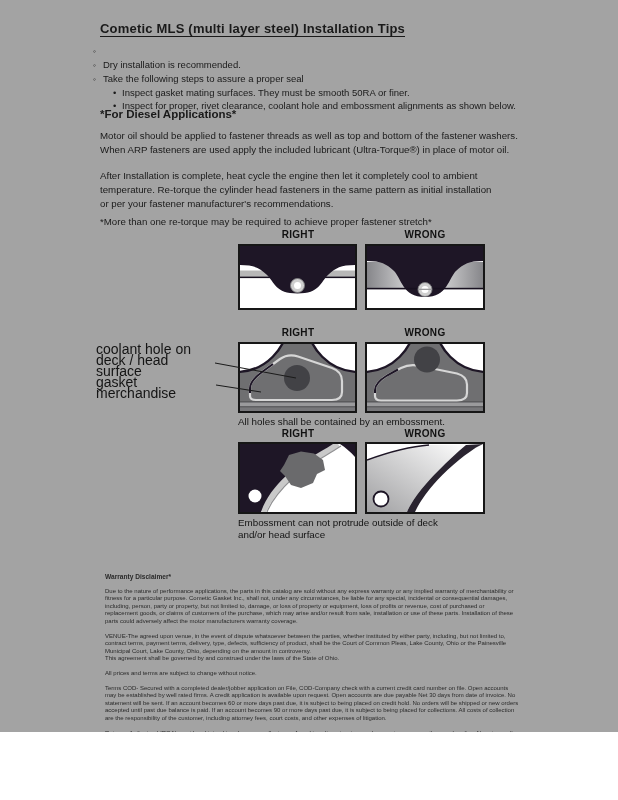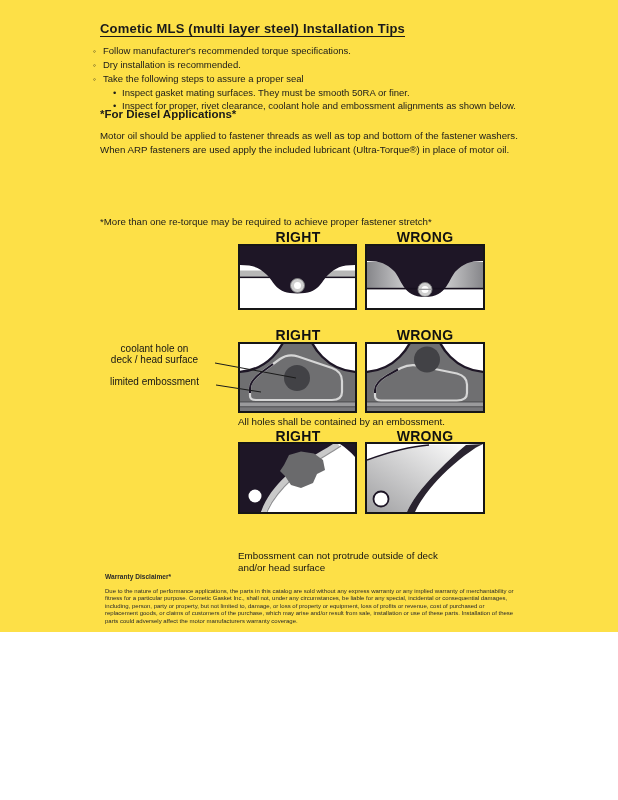--- a/index.html
+++ b/index.html
@@ -1,68 +1,67 @@
 <!DOCTYPE html>
 <html><head>
 <meta charset="utf-8">
 <style>
   html,body{margin:0;padding:0;background:#fff;}
   .page{
-    position:relative; width:618px; height:632px; background:#fde047;
+    position:relative; width:618px; height:732px; background:#a3a3a3;
     font-family:"Liberation Sans", sans-serif; color:#1a1a1a; overflow:hidden;
   }
   .pre{white-space:pre-line;}
   .title{
     position:absolute; left:100px; top:21px;
     font-size:13px; font-weight:bold; letter-spacing:.2px;
     text-decoration:underline; text-underline-offset:3px;
   }
   .bullets{position:absolute; left:93px; top:44px; font-size:9.5px; line-height:13px; width:480px;}
   .b-row{display:flex;}
   .b-mark{width:10px; font-size:8.5px; flex:0 0 auto; padding-top:1px;}
   .b-sub{margin-left:20px;}
   .b-submark{width:9px; font-size:9.5px; flex:0 0 auto;}
   .diesel-h{position:absolute; left:100px; top:108px; font-size:11.5px; font-weight:bold;}
   .para{position:absolute; left:100px; font-size:9.7px; line-height:13.8px; width:490px;}
   .p1{top:129px;} .p2{top:169px;} .note{top:215px;}
   .dlabel{
     position:absolute; width:120px; text-align:center;
-    font-size:14px; font-weight:bold; letter-spacing:.3px; color:#111;
+    font-size:10px; font-weight:bold; letter-spacing:.3px; color:#111;
   }
   .panel{
     position:absolute; box-sizing:border-box; width:119px;
     border:2px solid #161616; background:#fff;
   }
   .panel.pright{left:238px;} .panel.pwrong{left:365px; width:120px;}
   .r1{top:244px; height:66px;} .r2{top:342px; height:71px;} .r3{top:442px; height:72px;}
   .panel svg{display:block; width:100%; height:100%;}
   .caption{position:absolute; left:238px; font-size:9.8px; line-height:11.5px; color:#141414; width:320px;}
-  .cap1{top:313px;} .cap2{top:416px;} .cap3{top:517px;margin-top:33px;}
+  .cap1{top:313px;} .cap2{top:416px;} .cap3{top:517px;}
   .anno{
-    position:absolute; left:96px; width:117px; text-align:center;
-    font-size:10px; line-height:10.8px; color:#141414;
+    position:absolute; left:96px; width:117px; text-align:left;
+    font-size:14px; line-height:10.8px; color:#141414;
   }
   .anno1{top:344px;} .anno2{top:377px;}
   .leader{position:absolute; left:0; top:0; width:618px; height:800px; pointer-events:none;}
   .warranty{position:absolute; left:105px; top:573px; width:414px; font-size:6px; line-height:7.6px; color:#2a2a2a;}
   .warranty h4{margin:0 0 7px 0; font-size:6.6px; font-weight:bold;}
   .warranty p{margin:0 0 7px 0; white-space:pre-line;}
   .footer{position:absolute; left:390px; top:754px; font-size:14.5px; color:#2b2b2b; letter-spacing:.3px;}
 </style>
 </head>
 <body>
 
 <div class="page">
 
   <div class="title">Cometic MLS (multi layer steel) Installation Tips</div>
 
   <div class="bullets">
     <div class="b-row">
       <span class="b-mark">◦</span>
-      <span class="pre">Follow manufacturer's recommended torque specifications.</span>
     </div>
     <div class="b-row">
       <span class="b-mark">◦</span>
       <span class="pre">Dry installation is recommended.</span>
     </div>
     <div class="b-row">
       <span class="b-mark">◦</span>
       <span class="pre">Take the following steps to assure a proper seal</span>
     </div>
     <div class="b-row b-sub">
@@ -71,20 +70,23 @@
     </div>
     <div class="b-row b-sub">
       <span class="b-submark">•</span>
       <span class="pre">Inspect for proper, rivet clearance, coolant hole and embossment alignments as shown below.</span>
     </div>
   </div>
 
   <div class="diesel-h">*For Diesel Applications*</div>
   <div class="para p1 pre">Motor oil should be applied to fastener threads as well as top and bottom of the fastener washers.
 When ARP fasteners are used apply the included lubricant (Ultra-Torque®) in place of motor oil.</div>
+  <div class="para p2 pre">After Installation is complete, heat cycle the engine then let it completely cool to ambient
+temperature. Re-torque the cylinder head fasteners in the same pattern as initial installation
+or per your fastener manufacturer's recommendations.</div>
   <div class="para note pre">*More than one re-torque may be required to achieve proper fastener stretch*</div>
 
   <div class="dlabel" style="left:238px; top:229px;">RIGHT</div>
   <div class="dlabel" style="left:365px; top:229px;">WRONG</div>
 
   <div class="panel pright r1">
     <svg viewBox="0 0 115 62" preserveAspectRatio="none">
       <rect x="0" y="24.5" width="115" height="6" fill="#b7b7b7"></rect>
       <rect x="0" y="30.5" width="115" height="1.6" fill="#17101f"></rect>
       <path d="M0,0 H115 V19 C101,19 95.5,22 88.5,28.5 C80,36.5 80,47.5 57.5,47.5 C35,47.5 35,36.5 26.5,28.5 C19.5,22 14,19 0,19 Z" fill="#1e1626"></path>
@@ -108,21 +110,21 @@
       <circle cx="58" cy="43.5" r="3.5" fill="#ffffff"></circle>
       <rect x="51" y="42.7" width="14" height="1.3" fill="#9b9b9d"></rect>
     </svg>
   </div>
 
   <div class="dlabel" style="left:238px; top:327px;">RIGHT</div>
   <div class="dlabel" style="left:365px; top:327px;">WRONG</div>
 
   <div class="anno anno1 pre">coolant hole on
 deck / head surface</div>
-  <div class="anno anno2">limited embossment</div>
+  <div class="anno anno2">gasket merchandise</div>
 
   <div class="panel pright r2">
     <svg viewBox="0 0 115 67" preserveAspectRatio="none">
       <rect x="0" y="0" width="115" height="67" fill="#6f6f71"></rect>
       <rect x="0" y="57.6" width="115" height="0.9" fill="#3c3c40"></rect>
       <rect x="0" y="58.5" width="115" height="4" fill="#9a9a9c"></rect>
       <rect x="0" y="62.5" width="115" height="0.9" fill="#3c3c40"></rect>
       <rect x="0" y="63.4" width="115" height="3.6" fill="#77777a"></rect>
       <circle cx="-4" cy="-24" r="52" fill="#ffffff" stroke="#1e1626" stroke-width="2.4"></circle>
       <circle cx="119" cy="-24" r="52" fill="#ffffff" stroke="#1e1626" stroke-width="2.4"></circle>

